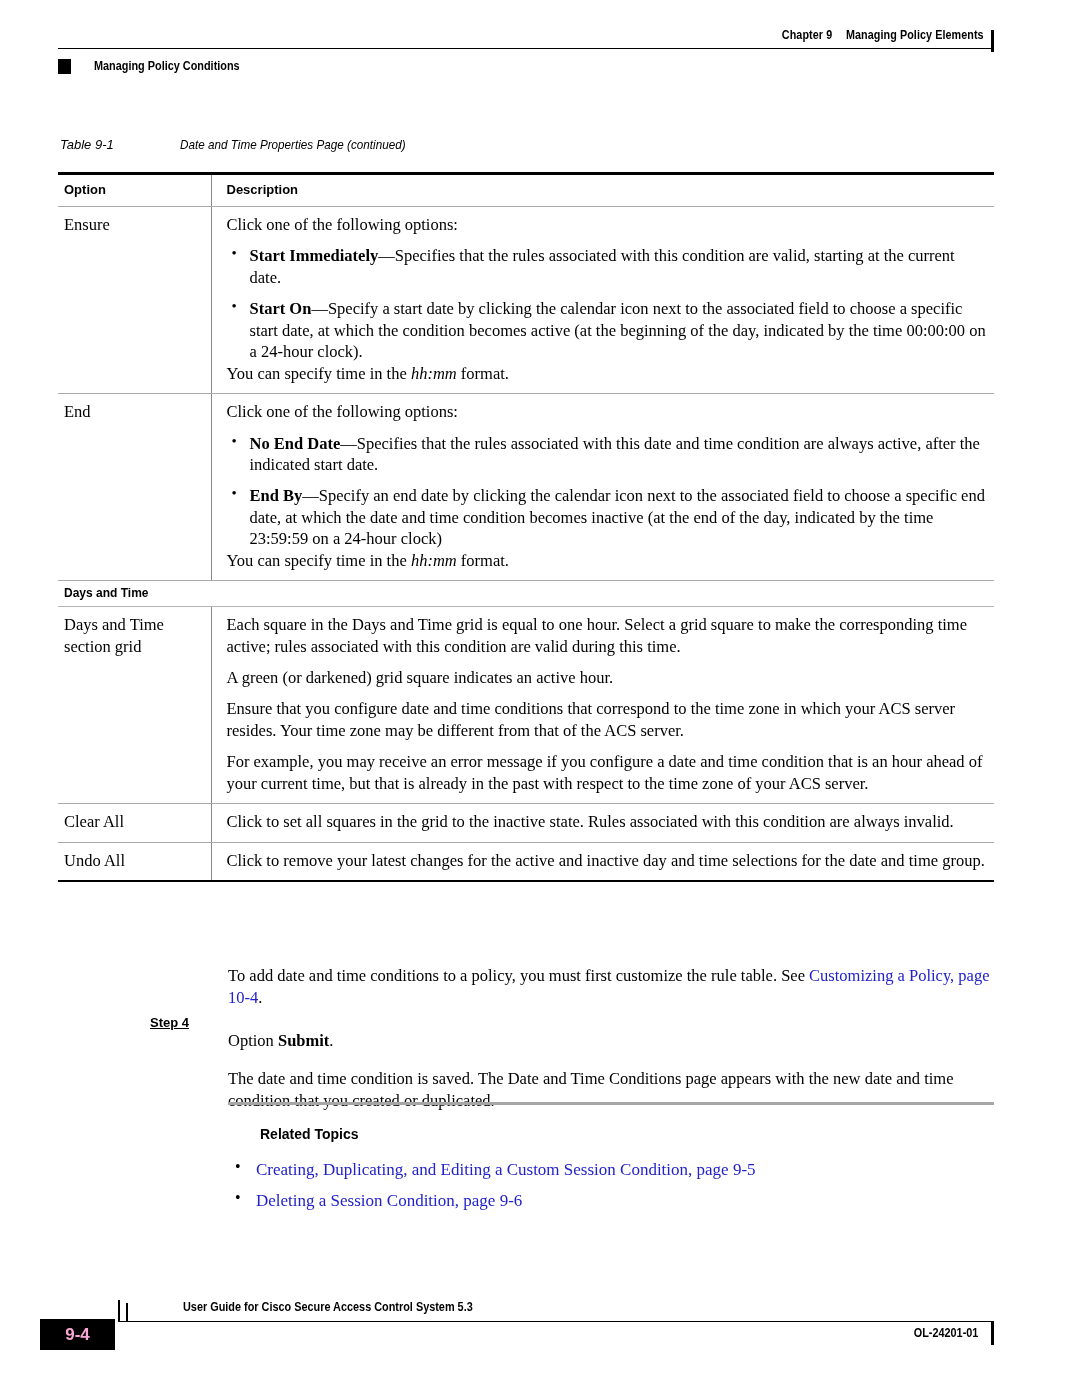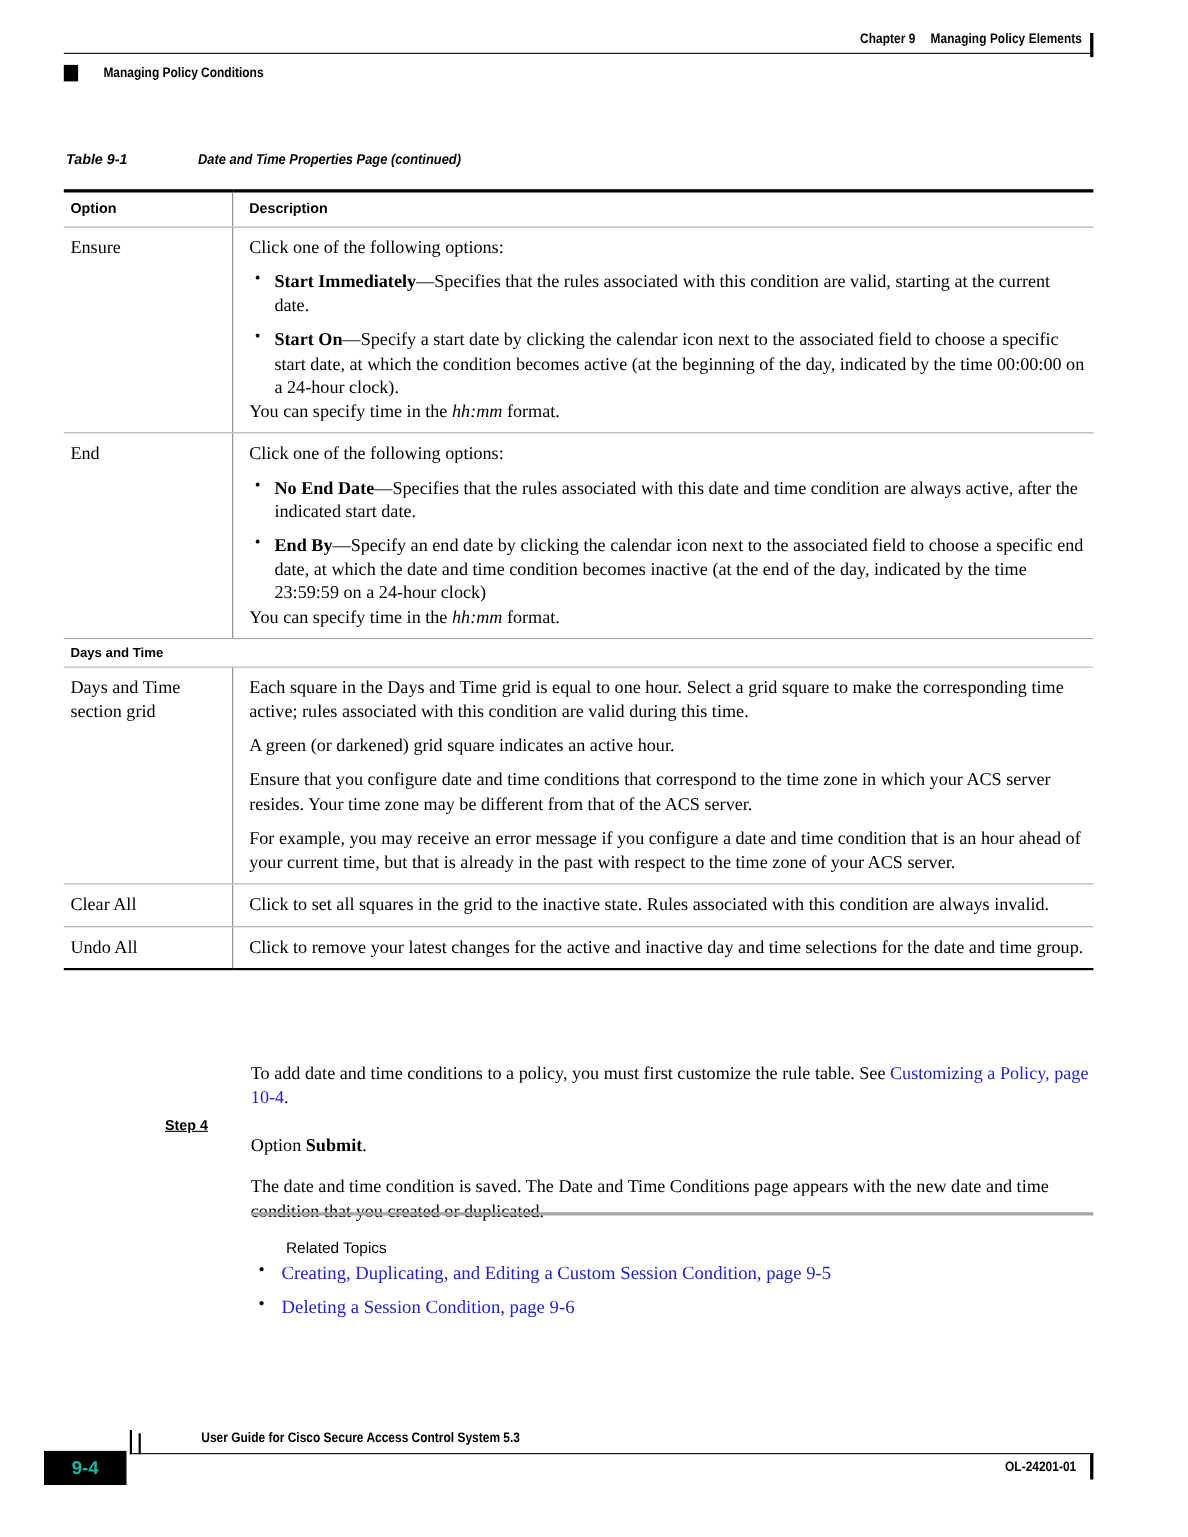--- a/index.html
+++ b/index.html
@@ -76,21 +76,21 @@
     transform-origin: left center;
     white-space: nowrap;
   }
 
   
   .table-caption {
     position: absolute;
     left: 60px;
     top: 137px;
     font-family: "Liberation Sans", sans-serif;
-    font-weight: bold;
+    font-weight: normal;
     font-style: italic;
     font-size: 13px;
     white-space: nowrap;
   }
   .table-caption .cap-num {
     display: inline-block;
     width: 120px;
   }
   .table-caption .cap-title {
     transform: scaleX(0.9);
@@ -226,23 +226,23 @@
 
   
   .related {
     position: absolute;
     left: 228px;
     top: 1126px;
     width: 766px;
   }
   .related-title {
     font-family: "Liberation Sans", sans-serif;
-    font-weight: normal;
+    font-weight: bold;
     font-size: 14px;
-    margin: 0 0 5px 0;
+    margin: 0 0 17px 0;
     padding-left: 32px;
   }
   ul.related-list {
     list-style: none;
     margin: 0;
     padding: 0;
     font-size: 17px;
   }
   ul.related-list li {
     position: relative;
@@ -310,21 +310,21 @@
     height: 24px;
     background: #000000;
   }
   .ftr-pagebox {
     position: absolute;
     left: -18px;
     top: 19px;
     width: 75px;
     height: 31px;
     background: #000000;
-    color: #14b8a6;
+    color: #f9a8d4;
     font-family: "Liberation Sans", sans-serif;
     font-weight: bold;
     font-size: 17px;
     display: flex;
     align-items: center;
     justify-content: center;
   }
   .ftr-docid {
     position: absolute;
     right: 16px;

